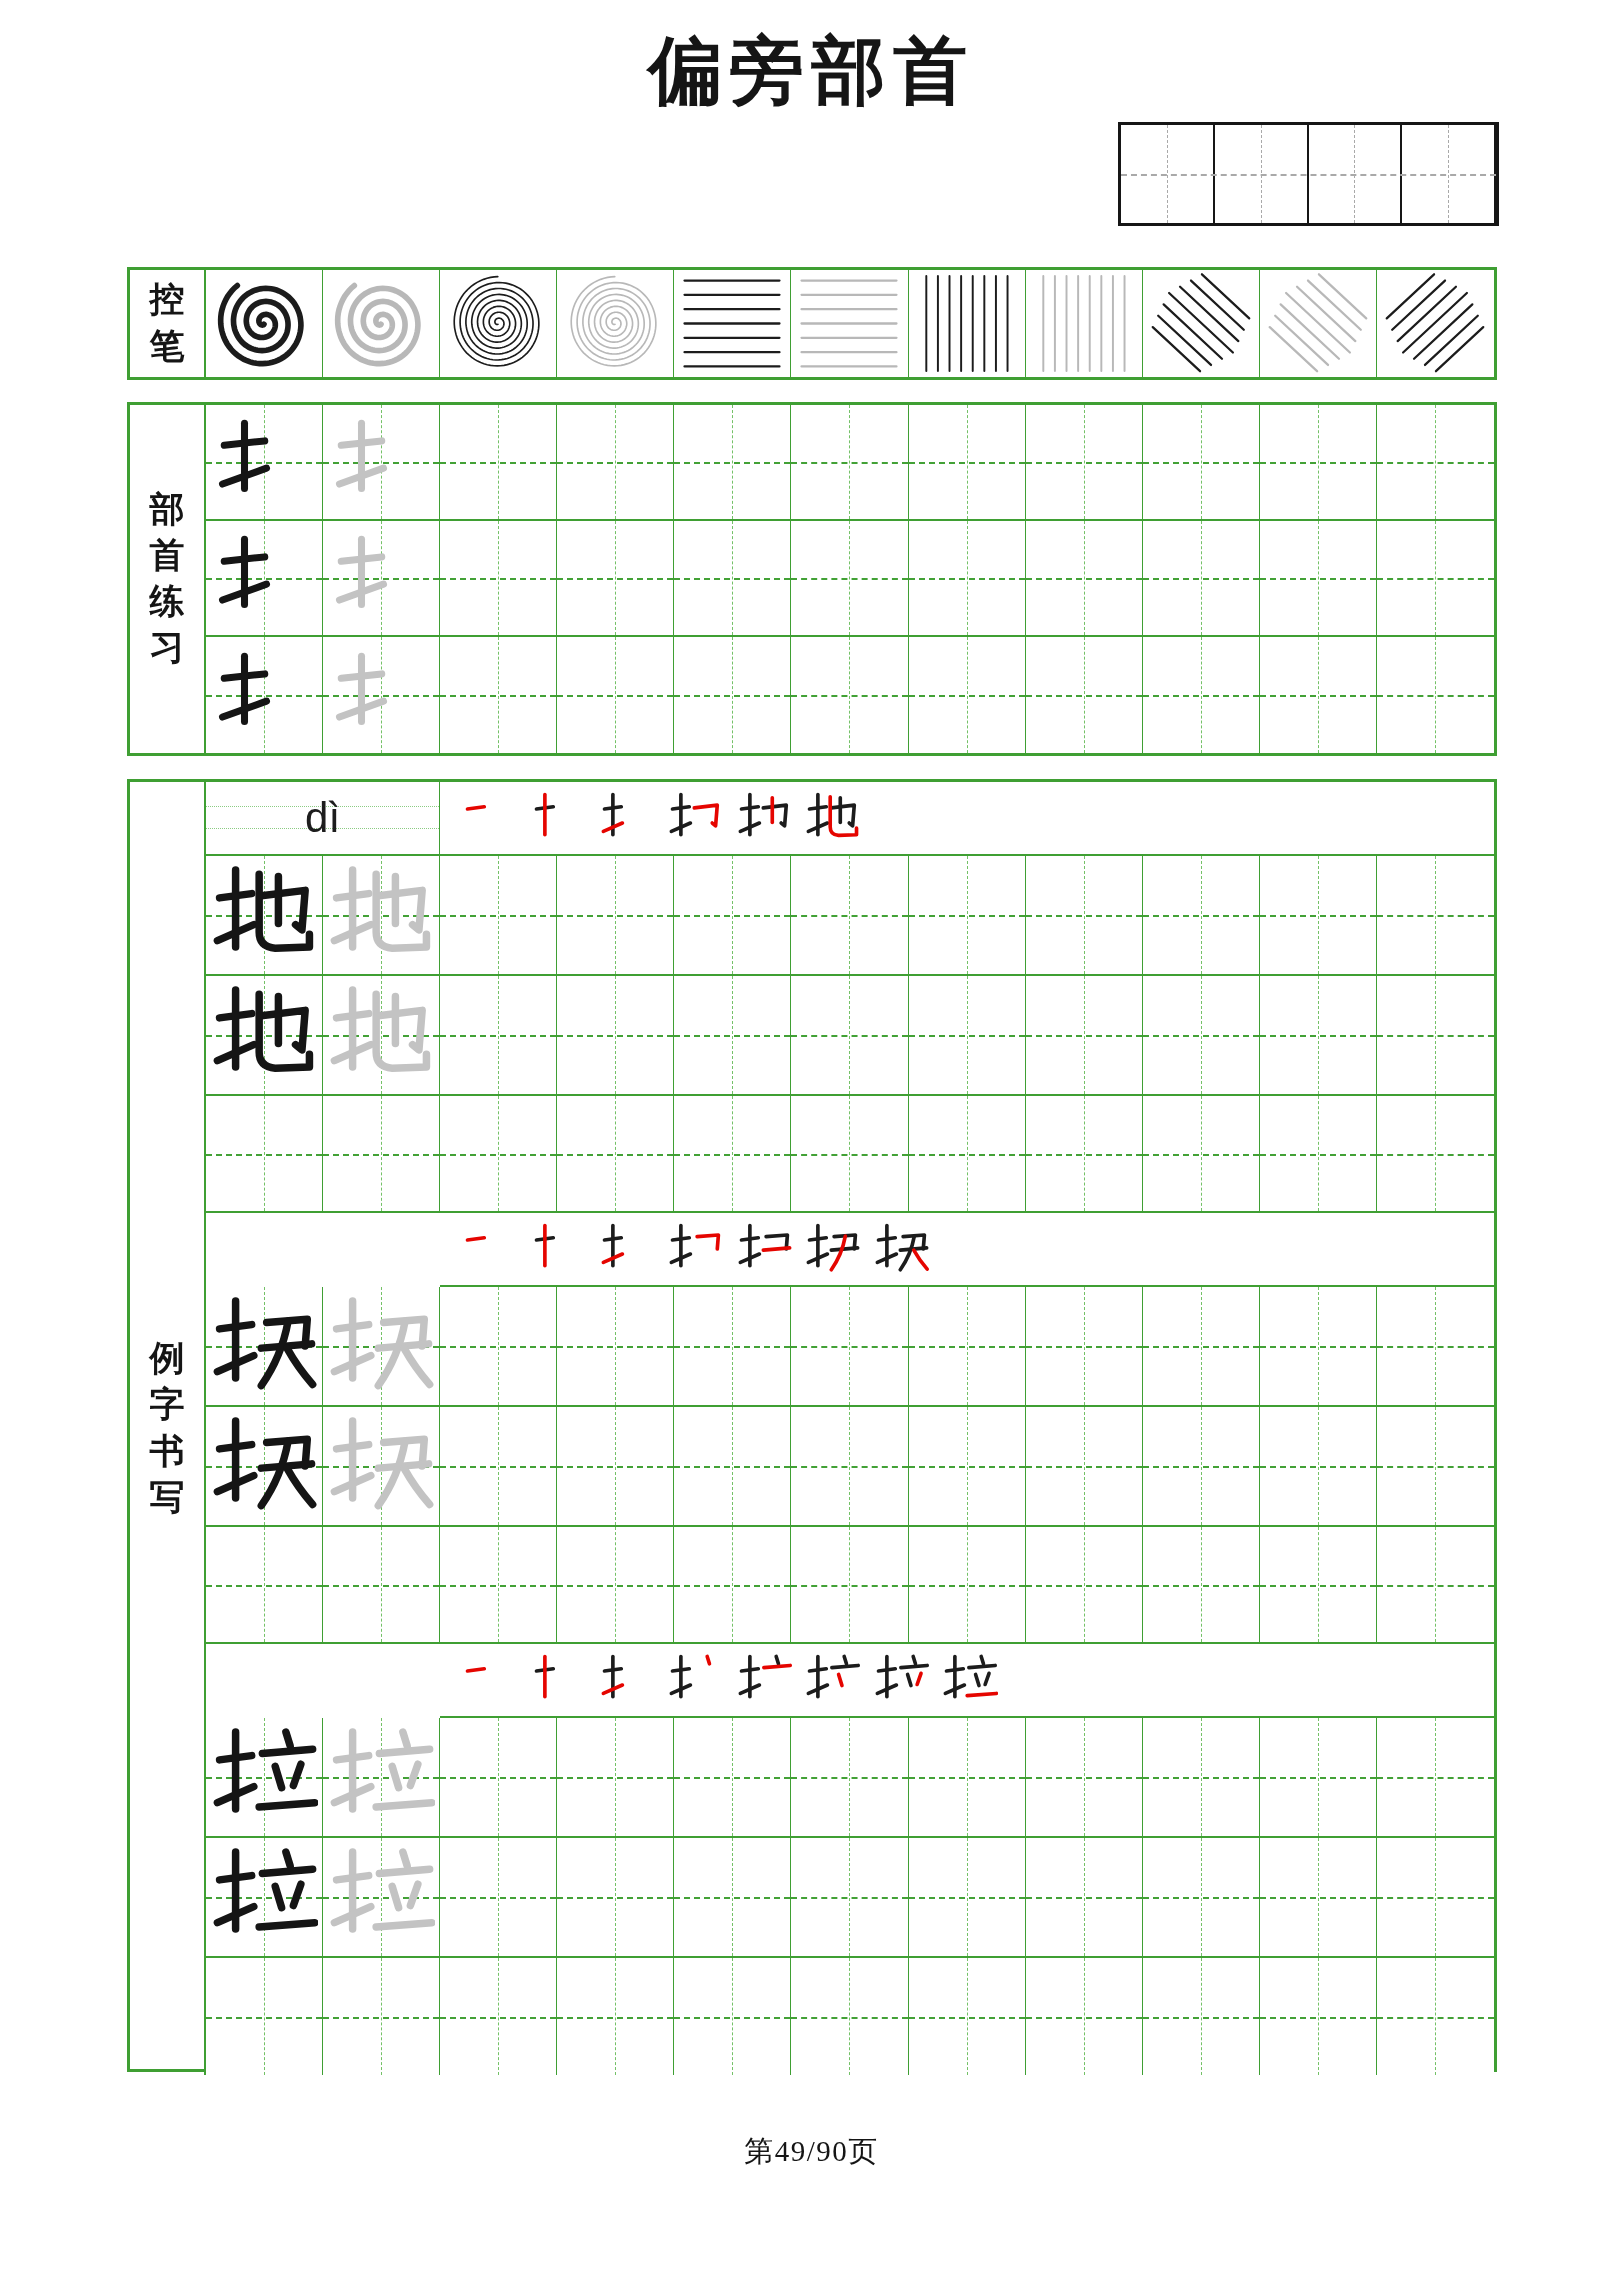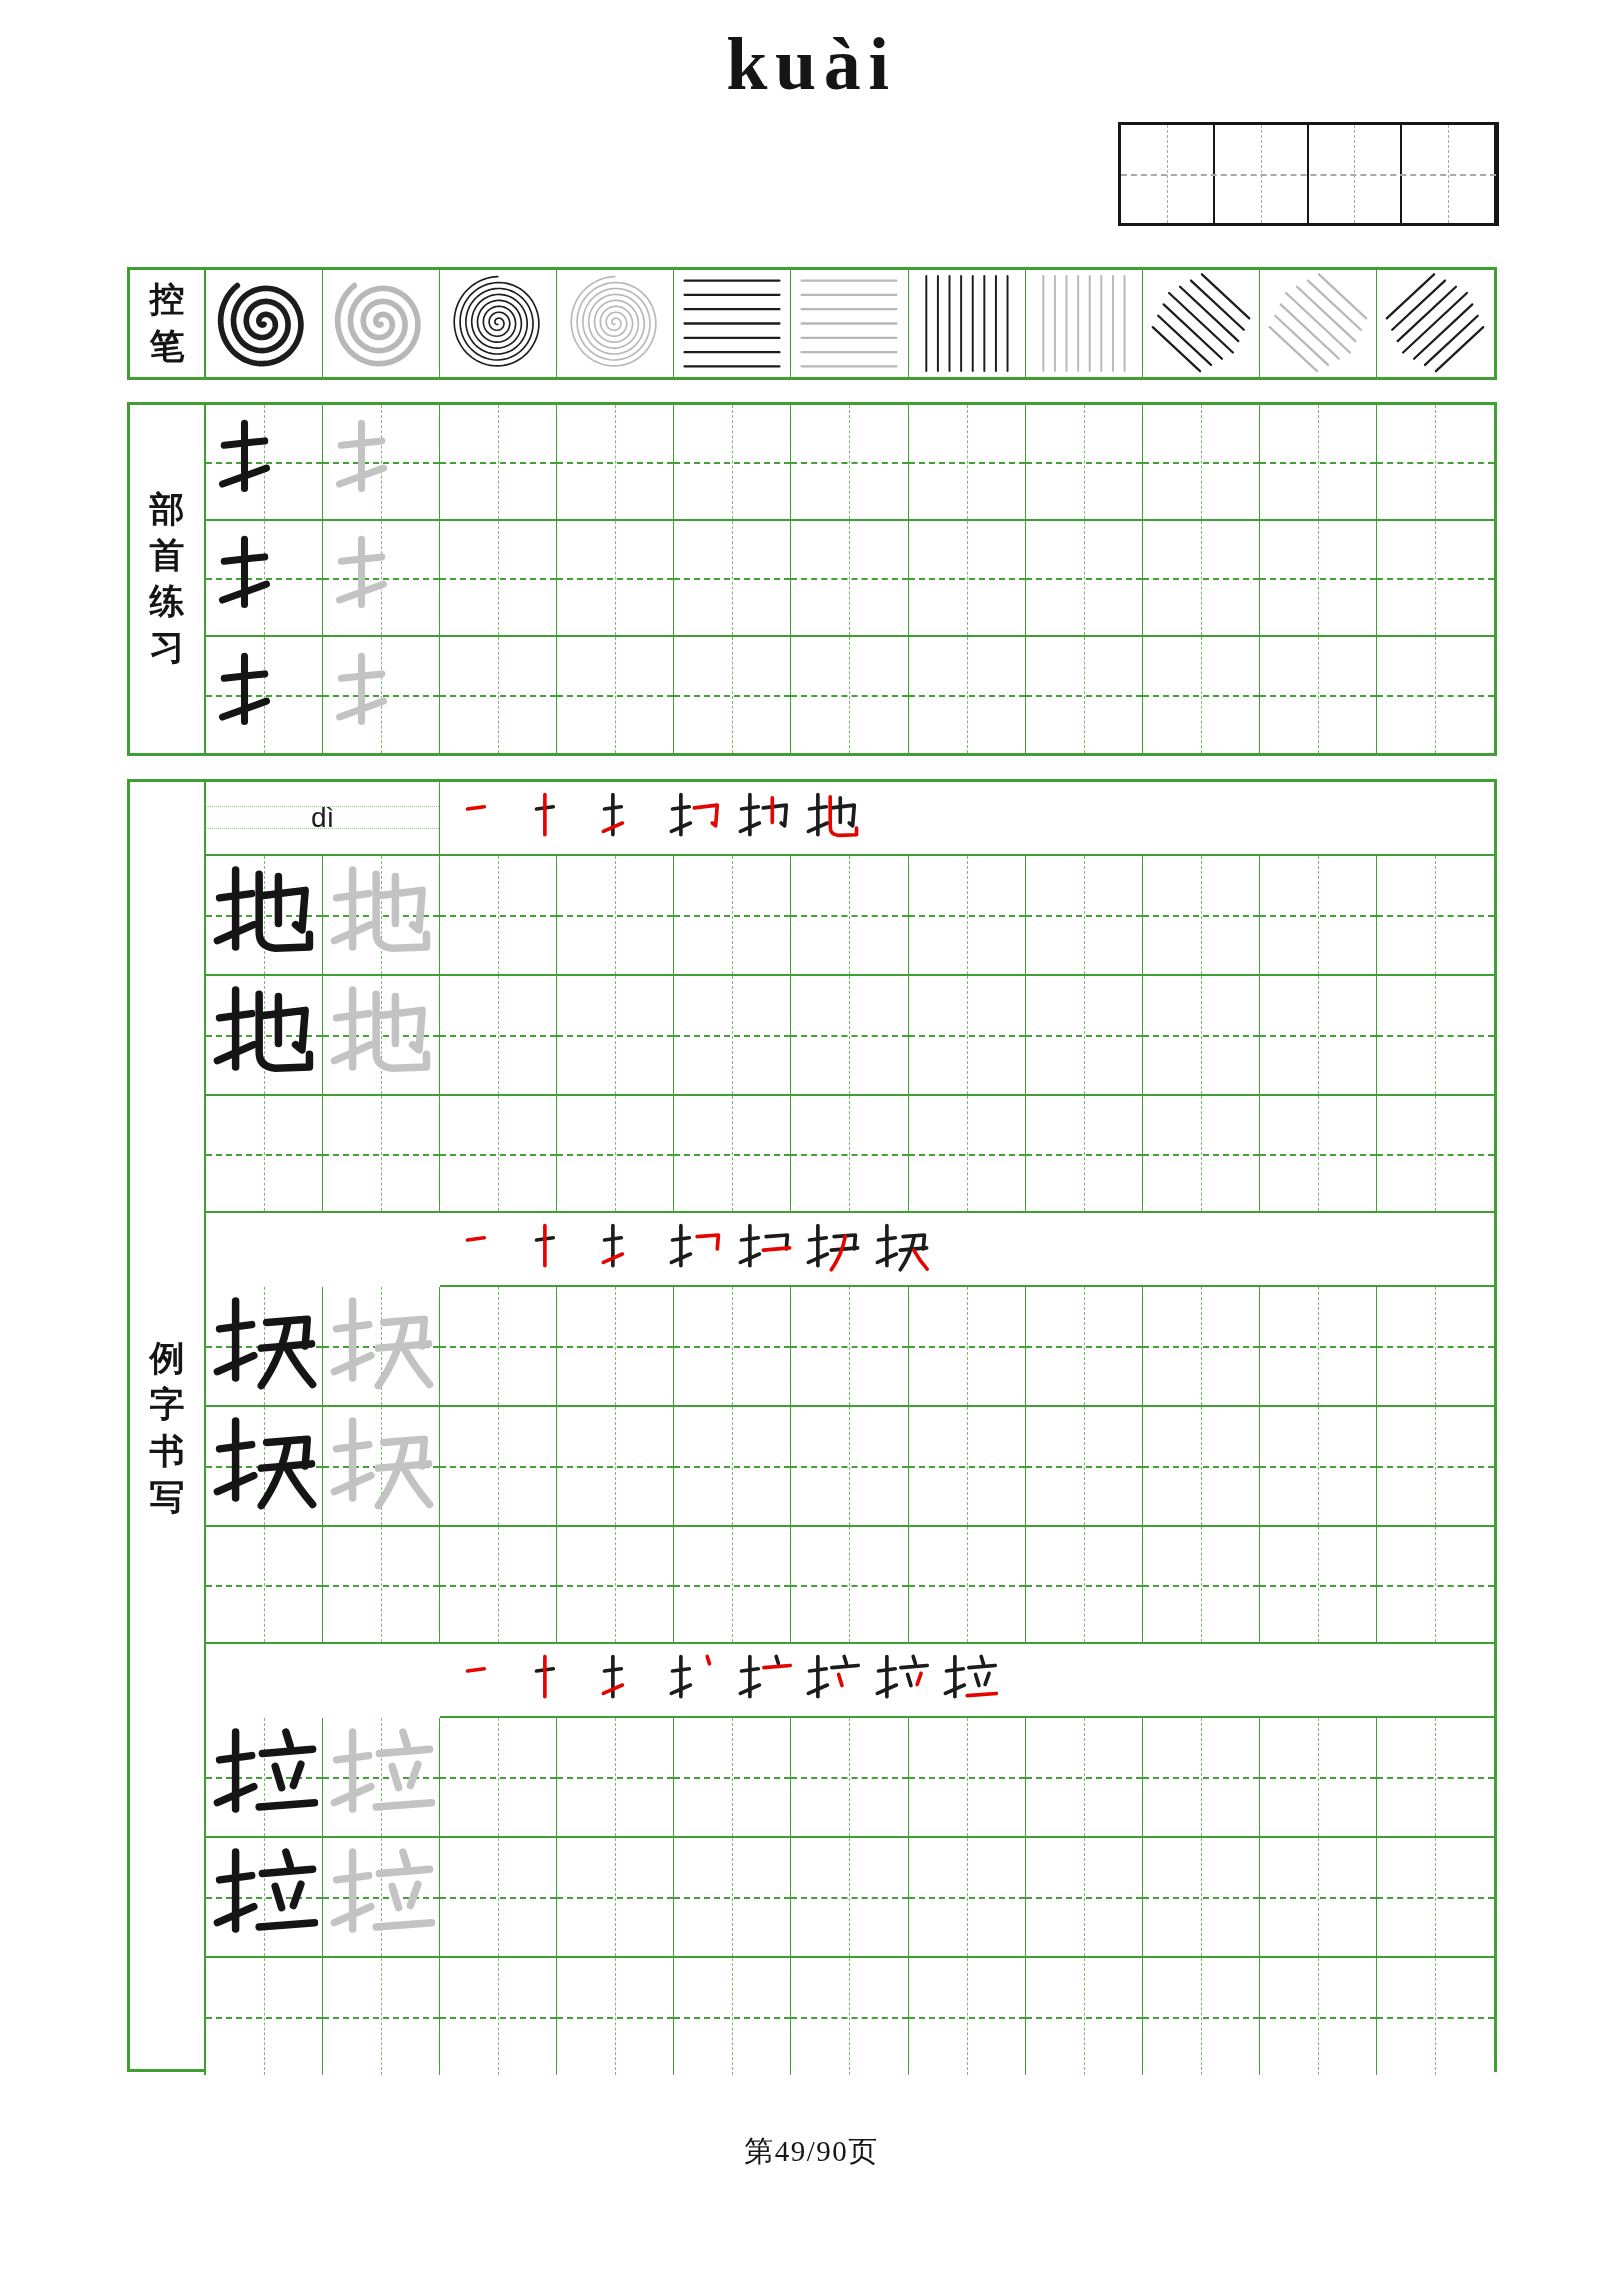--- a/index.html
+++ b/index.html
@@ -34,34 +34,34 @@
   .pcell .hdash{position:absolute;left:0;right:0;top:50%;border-top:2.3px dashed #43a136;pointer-events:none;}
   .pcell svg{position:relative;z-index:2;}
 
   .pen-cell{position:relative;border-right:1.5px solid var(--g);display:flex;align-items:center;
             justify-content:center;box-sizing:border-box;}
   .pen-cell:last-child{border-right:none;}
 
   .pinyin-cell{position:relative;border-right:1.5px solid var(--g);border-bottom:2.3px solid var(--g);
                display:flex;align-items:center;justify-content:center;box-sizing:border-box;}
   .pinyin-cell .dotline{position:absolute;left:0;right:0;border-top:1.5px dotted #8ccc83;pointer-events:none;}
-  .pinyin-cell .py{font-family:"Liberation Sans", sans-serif;font-size:28px;color:#1d1d1d;z-index:2;}
+  .pinyin-cell .py{font-family:"Liberation Sans", sans-serif;font-size:42px;color:#1d1d1d;z-index:2;}
   .stroke-cell{position:relative;border-bottom:2.3px solid var(--g);display:flex;align-items:center;
                gap:12.4px;padding-left:23px;box-sizing:border-box;}
 
   .footer{position:absolute;left:0;top:2132px;width:100%;text-align:center;font-size:29px;letter-spacing:1.5px;}
   .watermark{position:absolute;right:14px;top:2211px;font-family:"Liberation Sans", sans-serif;
              font-size:44px;font-weight:700;letter-spacing:2.3px;color:#ffffff;
              text-shadow:3.1px 3.1px 0 #090909,-1.5px -1.5px 0 #090909,1.5px -1.5px 0 #090909,-1.5px 1.5px 0 #090909;}
 </style>
 </head>
 <body>
 
 <div class="page" style="--g:#3f9f33;">
-  <div class="title">kuài</div>
+  <div class="title">偏旁部首</div>
 
 
   <div class="name-grid" id="nameGrid">
 
   <div class="ncell">
         <div class="vdash"></div>
       </div>
       <div class="ncell">
         <div class="vdash"></div>
       </div>

